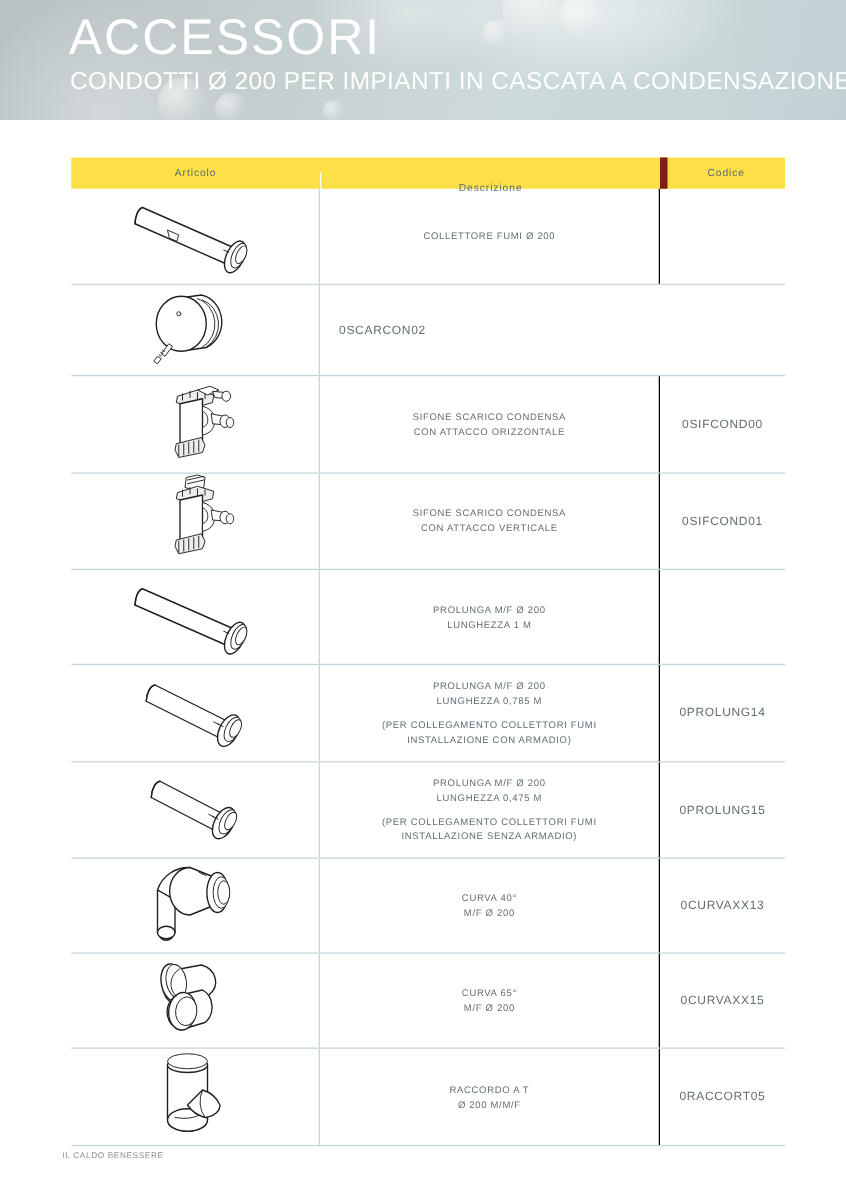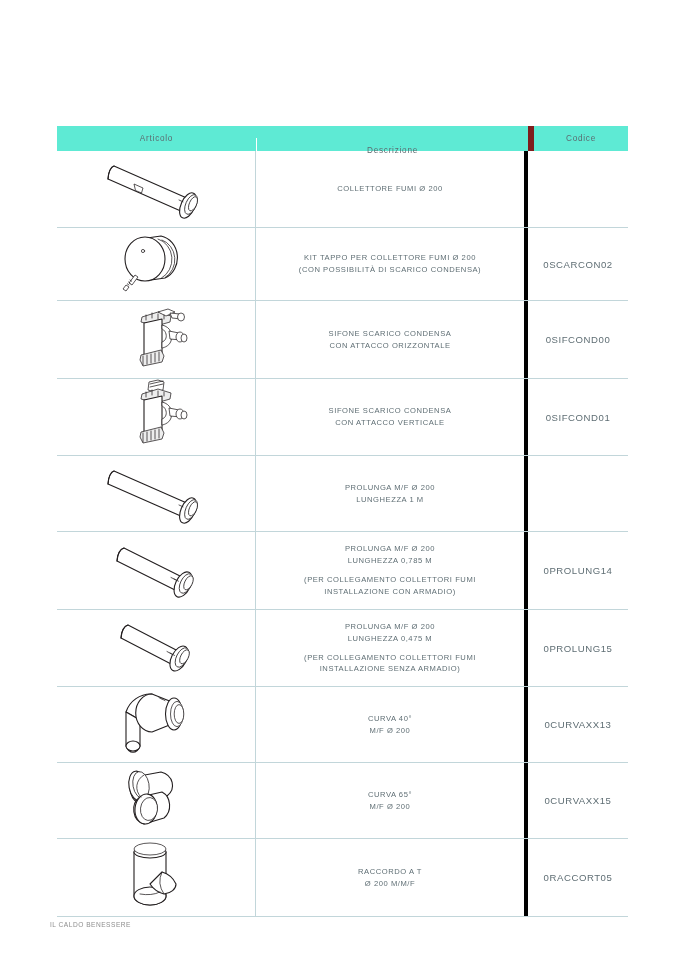--- a/index.html
+++ b/index.html
@@ -40,21 +40,21 @@
   }
   .banner-sub {
     position:absolute; left:56px; top:56px;
     font-size:19.5px; letter-spacing:0.35px;
     color:#ffffff; font-weight:300; line-height:1;
     white-space:nowrap;
   }
 
   
   .table { position:absolute; left:57px; top:126px; width:571px; }
-  .thead { display:flex; height:25px; background:#5eead4; }
+  .thead { display:flex; height:25px; background:#fde047; }
   .th {
     display:flex; align-items:center; justify-content:center;
     font-size:8.2px; letter-spacing:0.75px; color:#5c6b70;
     height:100%;
   }
   .th-articolo   { width:199px; }
   .th-descrizione{ width:272px; border-left:1px solid #ffffff;margin-top:12px; }
   .th-codice     { width:100px; border-left:6px solid #7f1d1d; }
 
   .row {
@@ -62,21 +62,21 @@
     border-bottom:1px solid #c2d6da;
   }
   .row:first-of-type { border-top:none; }
 
   .cell-img {
     width:199px; display:flex; align-items:center; justify-content:center;
     border-right:1px solid #c2d6da;
   }
   .cell-desc {
     width:272px; display:flex; align-items:center; justify-content:center;
-    text-align:center; border-right:4px solid #000000;
+    text-align:center; border-right:1px solid #000000;
     padding:4px 14px;
   }
   .cell-code {
     width:100px; display:flex; align-items:center; justify-content:center;
     text-align:center; font-size:9.6px; letter-spacing:0.55px; color:#5f6e74;
   }
   .desc-line { font-size:7.6px; letter-spacing:0.55px; color:#5f6e74; line-height:1.55; }
   .desc-gap  { height:7px; }
 
   svg { display:block; }
@@ -90,20 +90,30 @@
   .footer {
     position:absolute; left:50px; top:921px;
     font-size:6.6px; letter-spacing:0.5px; color:#8d8d8d;
   }
 </style>
 </head>
 <body>
 
 <div class="page">
 
+  <div class="banner">
+    <span class="bubble b1"></span>
+    <span class="bubble b2"></span>
+    <span class="bubble b3"></span>
+    <span class="bubble b4"></span>
+    <span class="bubble b5"></span>
+    <span class="bubble b6"></span>
+    <div class="banner-title">ACCESSORI</div>
+    <div class="banner-sub">CONDOTTI Ø 200 PER IMPIANTI IN CASCATA A CONDENSAZIONE</div>
+  </div>
 
   <div class="table">
 
     <div class="thead">
       <div class="th th-articolo">Articolo</div>
       <div class="th th-descrizione">Descrizione</div>
       <div class="th th-codice">Codice</div>
     </div>
 
     <div class="row" style="height:77px">
@@ -130,26 +140,20 @@
         <svg width="110" height="68" viewBox="0 0 110 68">
           <path class="fw" d="M46 8 L60 6 a20 22 0 0 1 4 42 L50 50 a20 22 0 0 1 -4 -42 Z"></path>
           <ellipse class="fw" cx="44" cy="29" rx="20" ry="22"></ellipse>
           <path class="lnT" d="M57 9 a19 21 0 0 1 3.5 39"></path>
           <path class="lnT" d="M61 10 a18.5 20.5 0 0 1 3.2 37.5"></path>
           <circle class="lnT" cx="42" cy="21" r="1.6"></circle>
           <path class="fwT" d="M34 45 l-6 8 3 2 6 -8 Z"></path>
           <path class="lnT" d="M29 50 l1.6 1.2 M27.6 52 l1.6 1.2 M26.3 53.8 l1.6 1.2"></path>
           <path class="fwT" d="M25 55 l-3 4 3 2 3 -4 Z"></path>
         </svg>
-      </div>
-      <div class="cell-desc">
-        <div>
-          <div class="desc-line">KIT TAPPO PER COLLETTORE FUMI Ø 200</div>
-          <div class="desc-line">(CON POSSIBILITÀ DI SCARICO CONDENSA)</div>
-        </div>
       </div>
       <div class="cell-code">0SCARCON02</div>
     </div>
 
     <div class="row" style="height:78px">
       <div class="cell-img">
         <svg width="84" height="78" viewBox="0 0 84 78">
           <path class="fg" d="M28 16 l16 -5 13 4 -1 6 -14 4 -15 -4 Z"></path>
           <path class="fwT" d="M44 11 l10 -3 7 3 -9 4 Z"></path>
           <path class="fwT" d="M56 12 l10 1 2 5 -10 -1 Z"></path>

